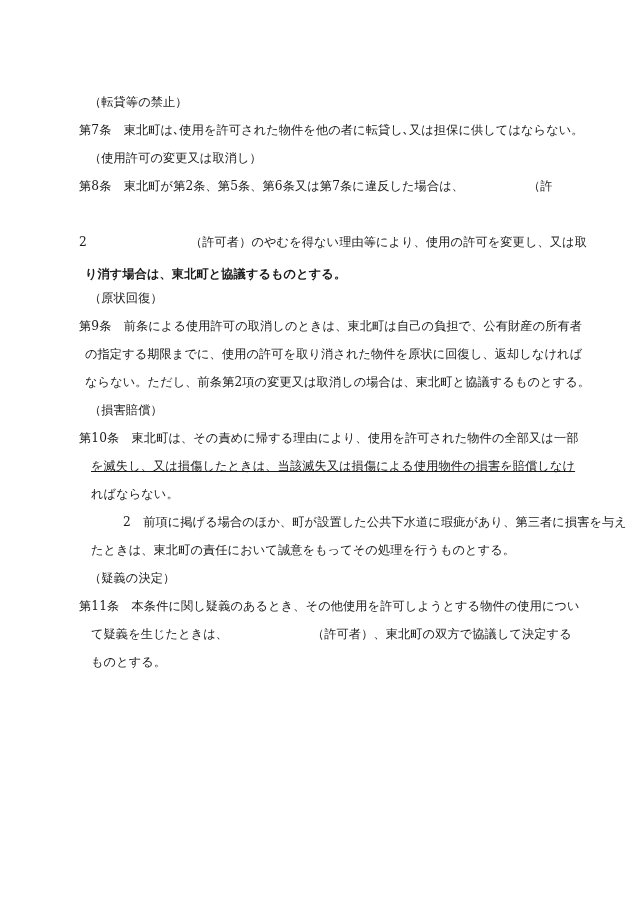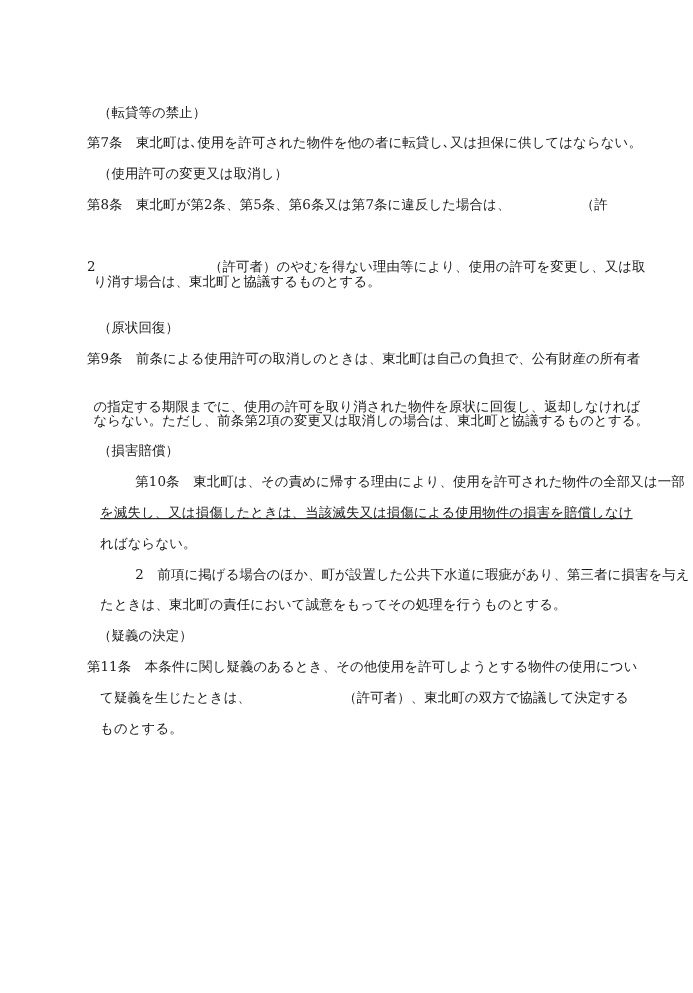--- a/index.html
+++ b/index.html
@@ -41,29 +41,29 @@
 
   <div class="line indent1" style="top:94px;">（転貸等の禁止）</div>
   <div class="line" style="top:122px;">第7条　東北町は､使用を許可された物件を他の者に転貸し､又は担保に供してはならない。</div>
 
   <div class="line indent1" style="top:150px;">（使用許可の変更又は取消し）</div>
   <div class="line" style="top:178px;">第8条　東北町が第2条、第5条、第6条又は第7条に違反した場合は、</div>
   <div class="rightparen" style="top:178px;">（許</div>
 
   <div class="line" style="top:234px;">2</div>
   <div class="line" style="top:234px; left:190px;">（許可者）のやむを得ない理由等により、使用の許可を変更し、又は取</div>
-  <div class="line" style="top:248px; left:85px;">り消す場合は、東北町と協議するものとする。</div>
+  <div class="line" style="top:266px; left:85px;font-weight:bold;">り消す場合は、東北町と協議するものとする。</div>
 
   <div class="line indent1" style="top:290px;">（原状回復）</div>
   <div class="line" style="top:318px;">第9条　前条による使用許可の取消しのときは、東北町は自己の負担で、公有財産の所有者</div>
-  <div class="line" style="top:346px; left:85px;margin-top:16px;">の指定する期限までに、使用の許可を取り消された物件を原状に回復し、返却しなければ</div>
+  <div class="line" style="top:346px; left:85px;">の指定する期限までに、使用の許可を取り消された物件を原状に回復し、返却しなければ</div>
   <div class="line" style="top:374px; left:85px;">ならない。ただし、前条第2項の変更又は取消しの場合は、東北町と協議するものとする。</div>
 
   <div class="line indent1" style="top:402px;">（損害賠償）</div>
-  <div class="line" style="top:430px;margin-left:44px;">第10条　東北町は、その責めに帰する理由により、使用を許可された物件の全部又は一部</div>
+  <div class="line" style="top:430px;">第10条　東北町は、その責めに帰する理由により、使用を許可された物件の全部又は一部</div>
   <div class="line indent2" style="top:458px;text-decoration:underline;">を滅失し、又は損傷したときは、当該滅失又は損傷による使用物件の損害を賠償しなけ</div>
   <div class="line indent2" style="top:486px;text-align:center;">ればならない。</div>
 
   <div class="line" style="top:514px;margin-left:44px;">2　前項に掲げる場合のほか、町が設置した公共下水道に瑕疵があり、第三者に損害を与え</div>
   <div class="line indent2" style="top:542px;">たときは、東北町の責任において誠意をもってその処理を行うものとする。</div>
 
   <div class="line indent1" style="top:570px;">（疑義の決定）</div>
   <div class="line" style="top:598px;">第11条　本条件に関し疑義のあるとき、その他使用を許可しようとする物件の使用につい</div>
   <div class="line indent2" style="top:626px;text-align:center;">て疑義を生じたときは、</div>
   <div class="line" style="top:626px; left:312px;">（許可者）、東北町の双方で協議して決定する</div>

